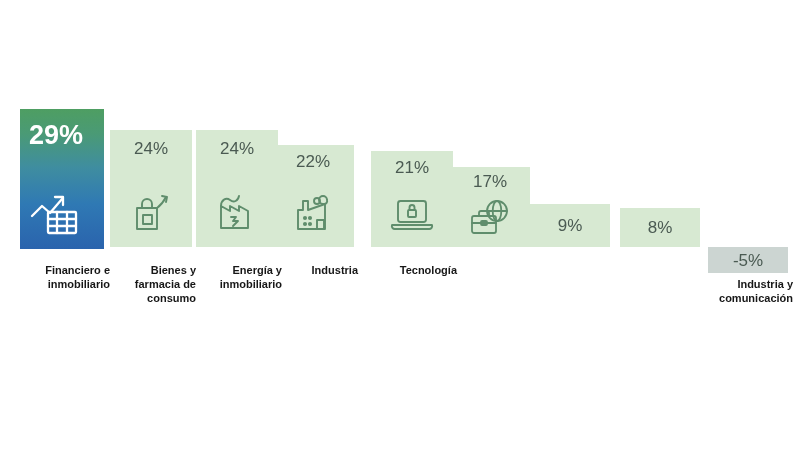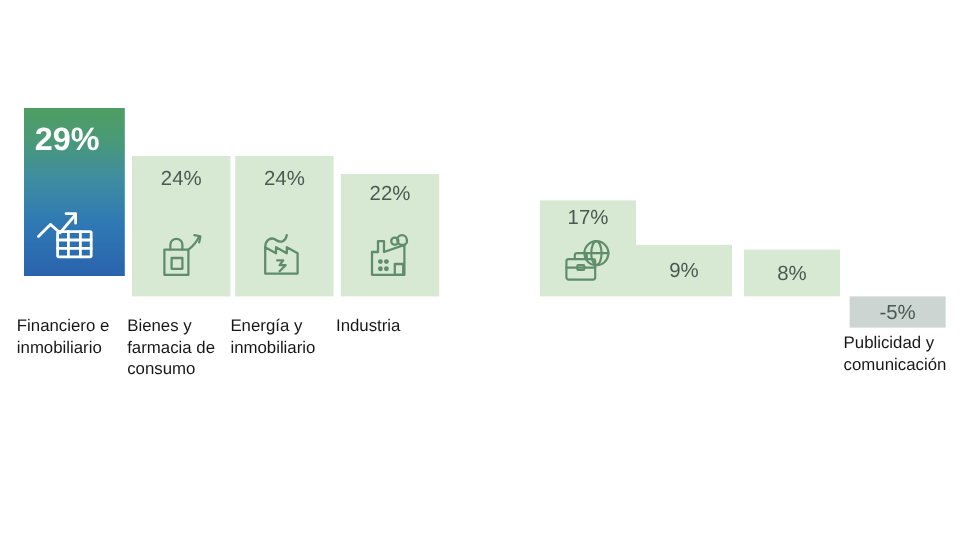--- a/index.html
+++ b/index.html
@@ -65,35 +65,35 @@
   }
   .icon-box.hero-icon{
     justify-content:flex-start;
     left:10px;
   }
   .icon-box svg{ display:block; }
 
   
   .cat-label{
     position:absolute;
-    text-align:left;
+    text-align:right;
     color:#171717;
-    font-size:14px;
-    font-weight:normal;
+    font-size:11px;
+    font-weight:bold;
     line-height:1.28;
     letter-spacing:0px;
   }
 </style>
 </head>
 <body>
 
 <div id="chart-root">
 
   <div class="column" style="left:20px; top:0; width:84px; height:450px;">
-    <div class="bar hero" style="top:90px; width:84px; height:140px;">
+    <div class="bar hero" style="top:109px; width:84px; height:140px;">
       <div class="bar-value" style="top:13px;">29%</div>
       <div class="icon-box hero-icon" style="top:82px; height:46px;">
         <svg width="50" height="44" viewBox="0 0 50 44" fill="none" stroke="#ffffff" stroke-width="2.3" stroke-linecap="round" stroke-linejoin="round">
           <polyline points="2,24 12,14 20,21 32,7"></polyline>
           <polyline points="25,5 33,5 33,13"></polyline>
           <rect x="18" y="20" width="28" height="21" rx="1"></rect>
           <line x1="18" y1="27" x2="46" y2="27"></line>
           <line x1="18" y1="34" x2="46" y2="34"></line>
           <line x1="27" y1="20" x2="27" y2="41"></line>
           <line x1="37" y1="20" x2="37" y2="41"></line>
@@ -132,41 +132,58 @@
           <path d="M7 16 c0 -6 5 -9 9 -6 c4 3 8 1 9 -4"></path>
           <path d="M17 27 l5 0 l-3 4 l5 0 l-5 5"></path>
         </svg>
       </div>
     </div>
     <div class="cat-label" style="left:-4px; top:263px; width:90px;">
       <span>Energía y inmobiliario</span>
     </div>
   </div>
 
-  <div class="column" style="left:284px; top:0; width:82px; height:391px;">
+  <div class="column" style="left:272px; top:0; width:82px; height:391px;">
     <div class="bar green" style="top:145px; width:82px; height:102px;">
       <div class="bar-value" style="top:8px;">22%</div>
       <div class="icon-box" style="top:46px; height:46px;">
         <svg width="46" height="42" viewBox="0 0 46 42" fill="none" stroke="#5f8d6c" stroke-width="1.9" stroke-linecap="round" stroke-linejoin="round">
           <path d="M8 36 v-19 h5 v-9 h5 v9 l17 -6 v25 z"></path>
           <rect x="27" y="27" width="7" height="9"></rect>
           <circle cx="15" cy="25" r="1.1" fill="#5f8d6c"></circle>
           <circle cx="20" cy="25" r="1.1" fill="#5f8d6c"></circle>
           <circle cx="15" cy="31" r="1.1" fill="#5f8d6c"></circle>
           <circle cx="20" cy="31" r="1.1" fill="#5f8d6c"></circle>
           <circle cx="27" cy="8" r="3"></circle>
           <path d="M33 11 a4 4 0 0 1 0 -8 a4 4 0 0 1 4 4 a3 3 0 0 1 -3 4 z"></path>
         </svg>
       </div>
     </div>
     <div class="cat-label" style="left:-4px; top:263px; width:90px;">
       <span>Industria</span>
     </div>
   </div>
 
+  <div class="column" style="left:371px; top:0; width:82px; height:450px;">
+    <div class="bar green" style="top:151px; width:82px; height:96px;">
+      <div class="bar-value" style="top:8px;">21%</div>
+      <div class="icon-box" style="top:42px; height:44px;">
+        <svg width="48" height="40" viewBox="0 0 48 40" fill="none" stroke="#5f8d6c" stroke-width="1.9" stroke-linecap="round" stroke-linejoin="round">
+          <rect x="10" y="6" width="28" height="21" rx="2.5"></rect>
+          <path d="M4 30 h40 a3 3 0 0 1 -3 4 h-34 a3 3 0 0 1 -3 -4 z"></path>
+          <path d="M18 30 h12"></path>
+          <rect x="20" y="15" width="8" height="7" rx="1"></rect>
+          <path d="M21.5 15 v-2.5 a2.5 2.5 0 0 1 5 0 v2.5"></path>
+        </svg>
+      </div>
+    </div>
+    <div class="cat-label" style="left:-4px; top:263px; width:90px;">
+      <span>Tecnología</span>
+    </div>
+  </div>
 
   <div class="column" style="left:450px; top:0; width:80px; height:374px;">
     <div class="bar green" style="top:167px; width:80px; height:80px;">
       <div class="bar-value" style="top:6px;">17%</div>
       <div class="icon-box" style="top:30px; height:44px;">
         <svg width="48" height="42" viewBox="0 0 48 42" fill="none" stroke="#5f8d6c" stroke-width="1.8" stroke-linecap="round" stroke-linejoin="round">
           <circle cx="31" cy="13" r="10"></circle>
           <ellipse cx="31" cy="13" rx="4.3" ry="10"></ellipse>
           <line x1="21" y1="13" x2="41" y2="13"></line>
           <rect x="6" y="18" width="24" height="17" rx="2"></rect>
@@ -191,17 +208,17 @@
       <div class="bar-value" style="top:11px;">8%</div>
     </div>
   </div>
 
   <div class="column" style="left:708px; top:0; width:80px; height:450px;">
 
     <div class="bar grey" style="top:247px; width:80px; height:26px;">
       <div class="bar-value" style="top:5px;">-5%</div>
     </div>
     <div class="cat-label" style="left:-5px; top:277px; width:90px;">
-      <span>Publicidad y comunicación</span>
+      <span>Industria y comunicación</span>
     </div>
   </div>
 
 </div>
 
 </body></html>

